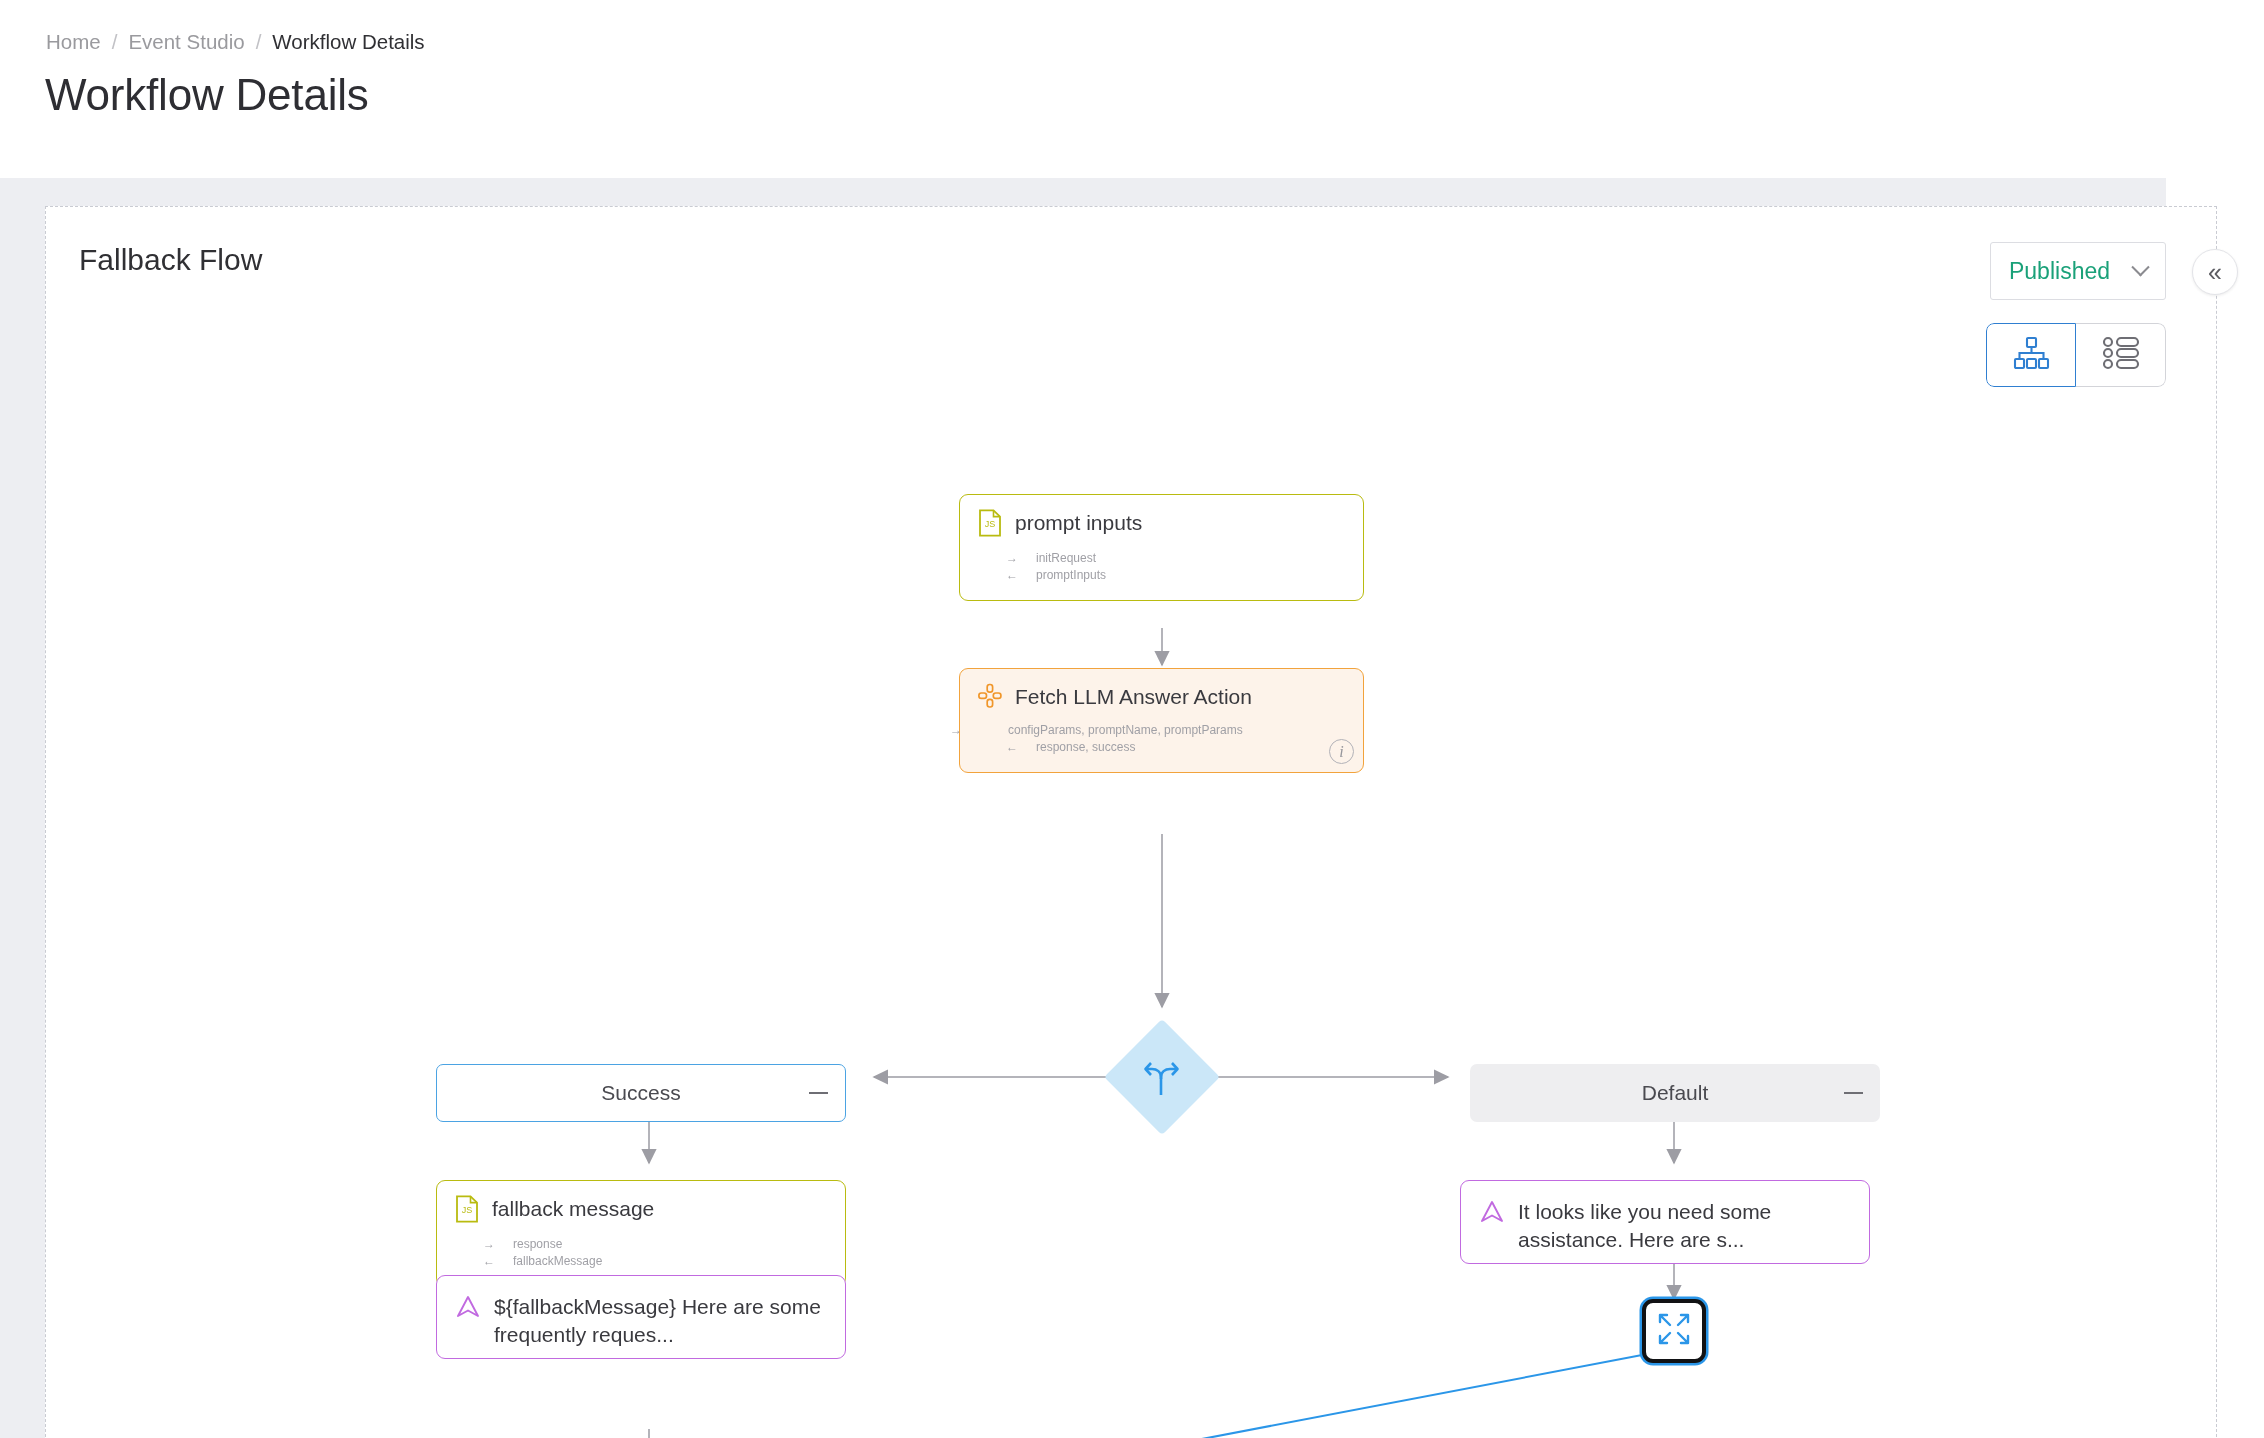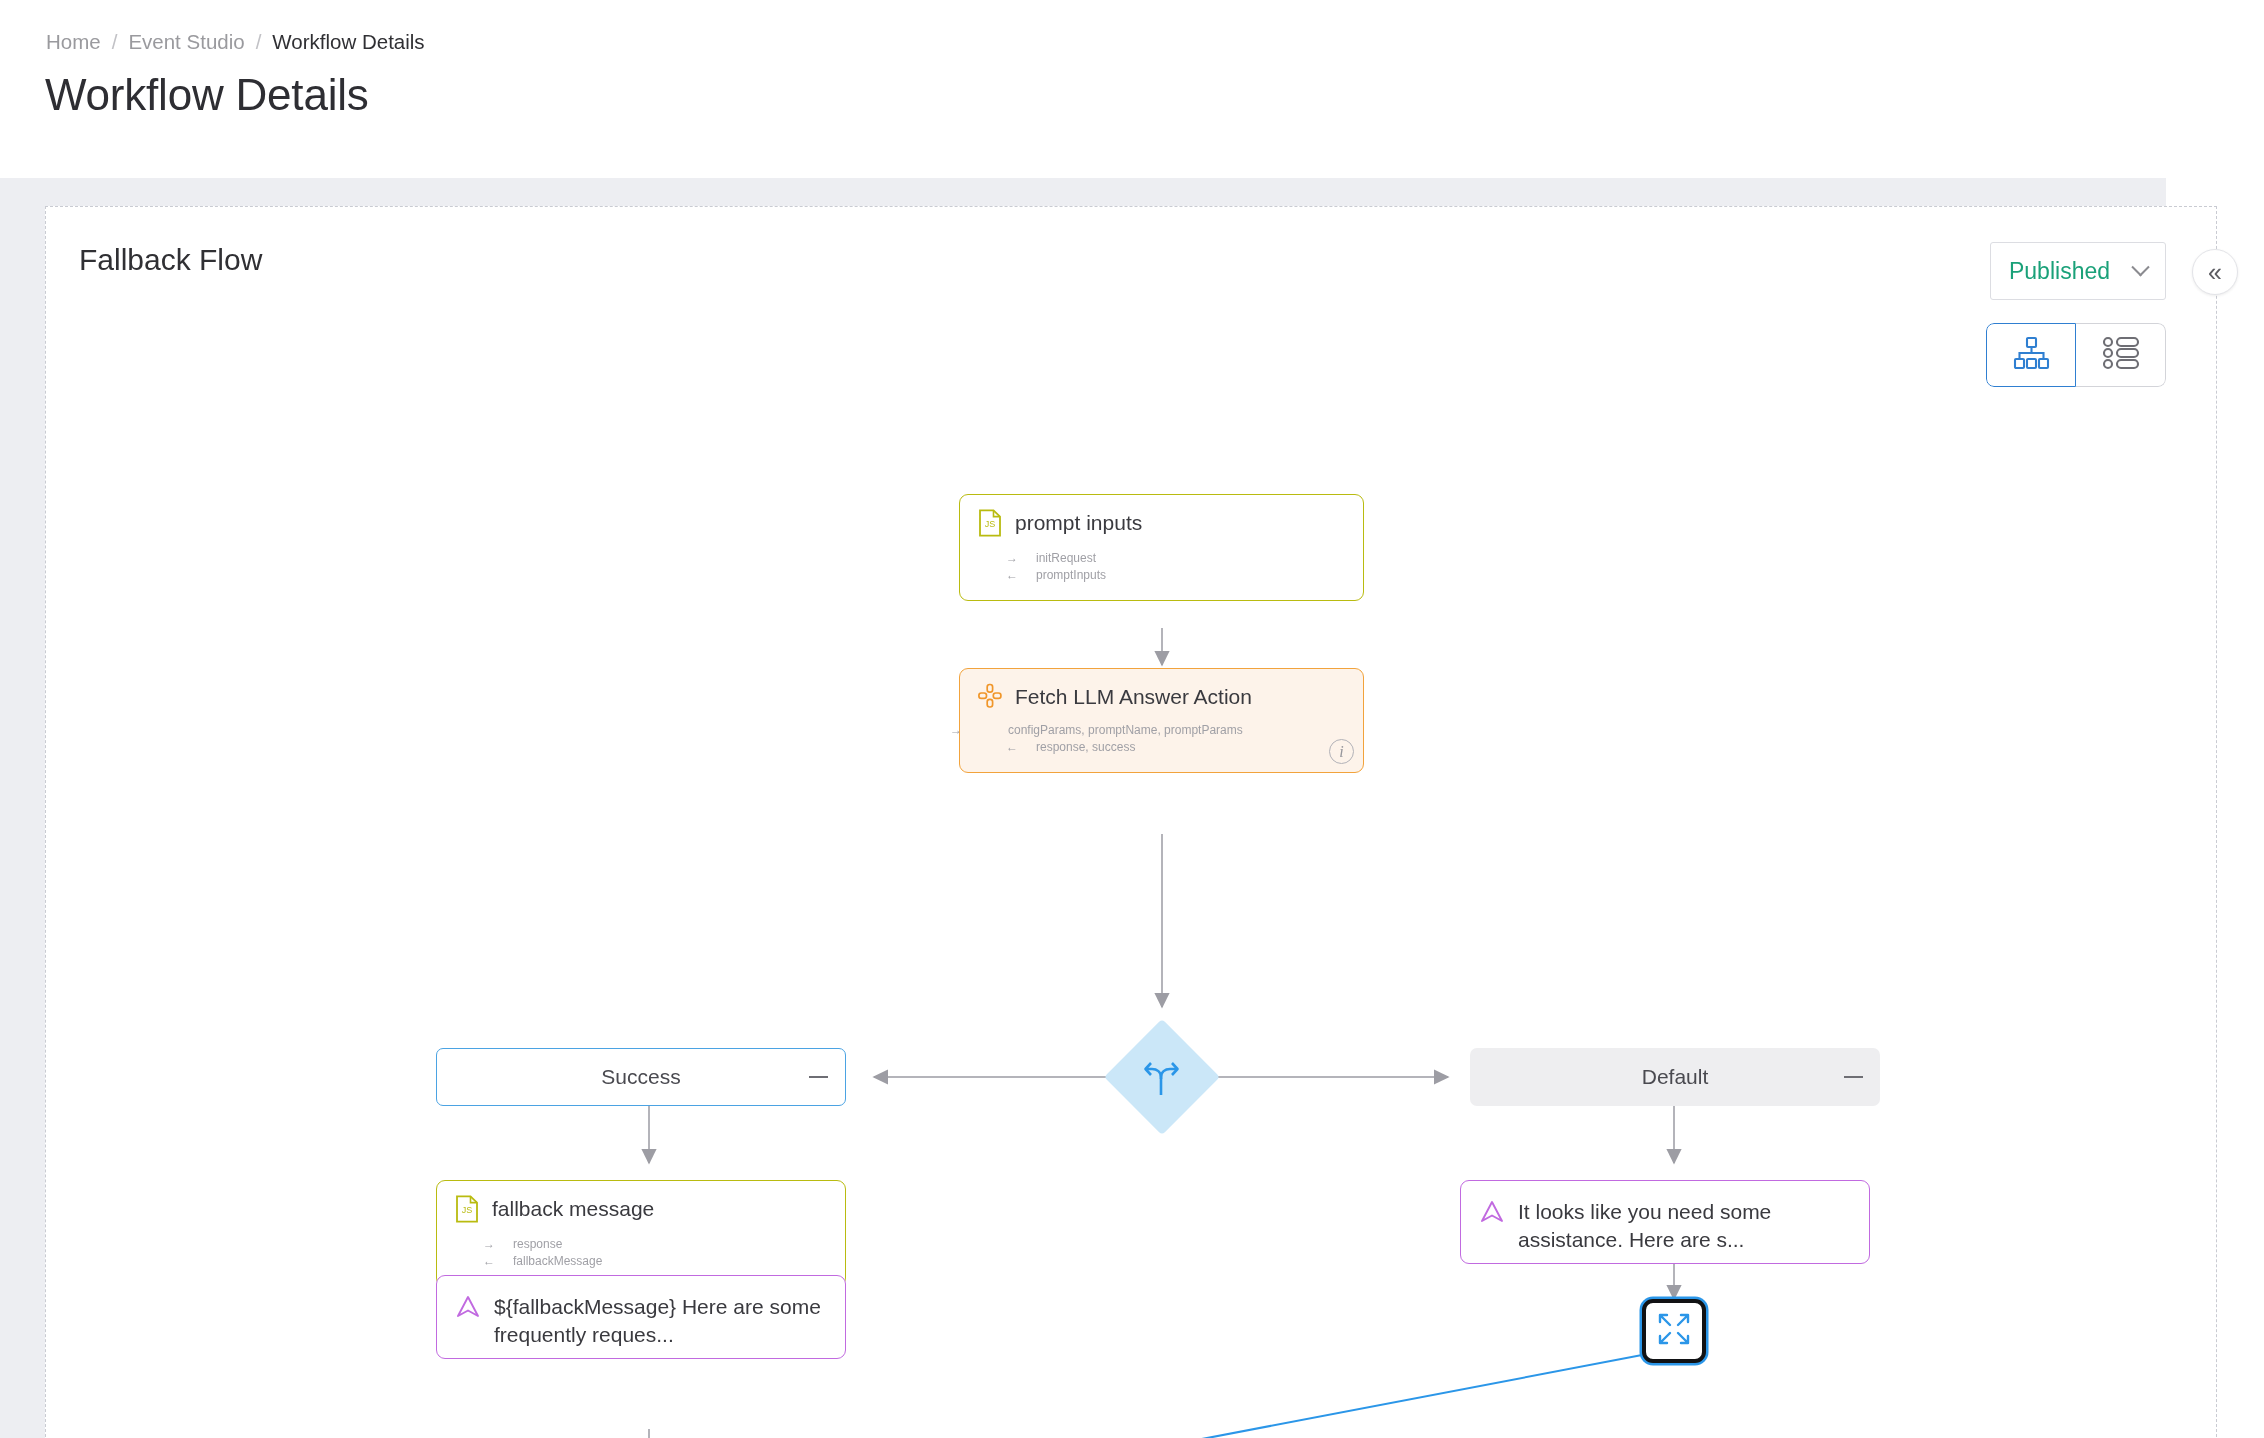--- a/index.html
+++ b/index.html
@@ -119,21 +119,21 @@
     border: 1.3px solid #b2b2b8; color: #96969c;
     font-size: 16px; font-style: italic;
     display: flex; align-items: center; justify-content: center;
     font-family: "Liberation Serif", serif; cursor: pointer;
   }
 
   
   .branch-box {
     position: absolute; height: 58px; border-radius: 7px;
     display: flex; align-items: center; justify-content: center;
-    font-size: 21px; color: #4a4a50;
+    font-size: 21px; color: #4a4a50; margin-top: 16px;
   }
   .branch-box.accent { background: #ffffff; border: 1.4px solid #4ba3e3; }
   .branch-box.muted  { background: #eeeef0; border: none; }
   .branch-collapse {
     position: absolute; right: 17px; top: 50%;
     transform: translateY(-50%);
     width: 19px; height: 2px; background: #6e6e74; cursor: pointer;
   }
 
   

